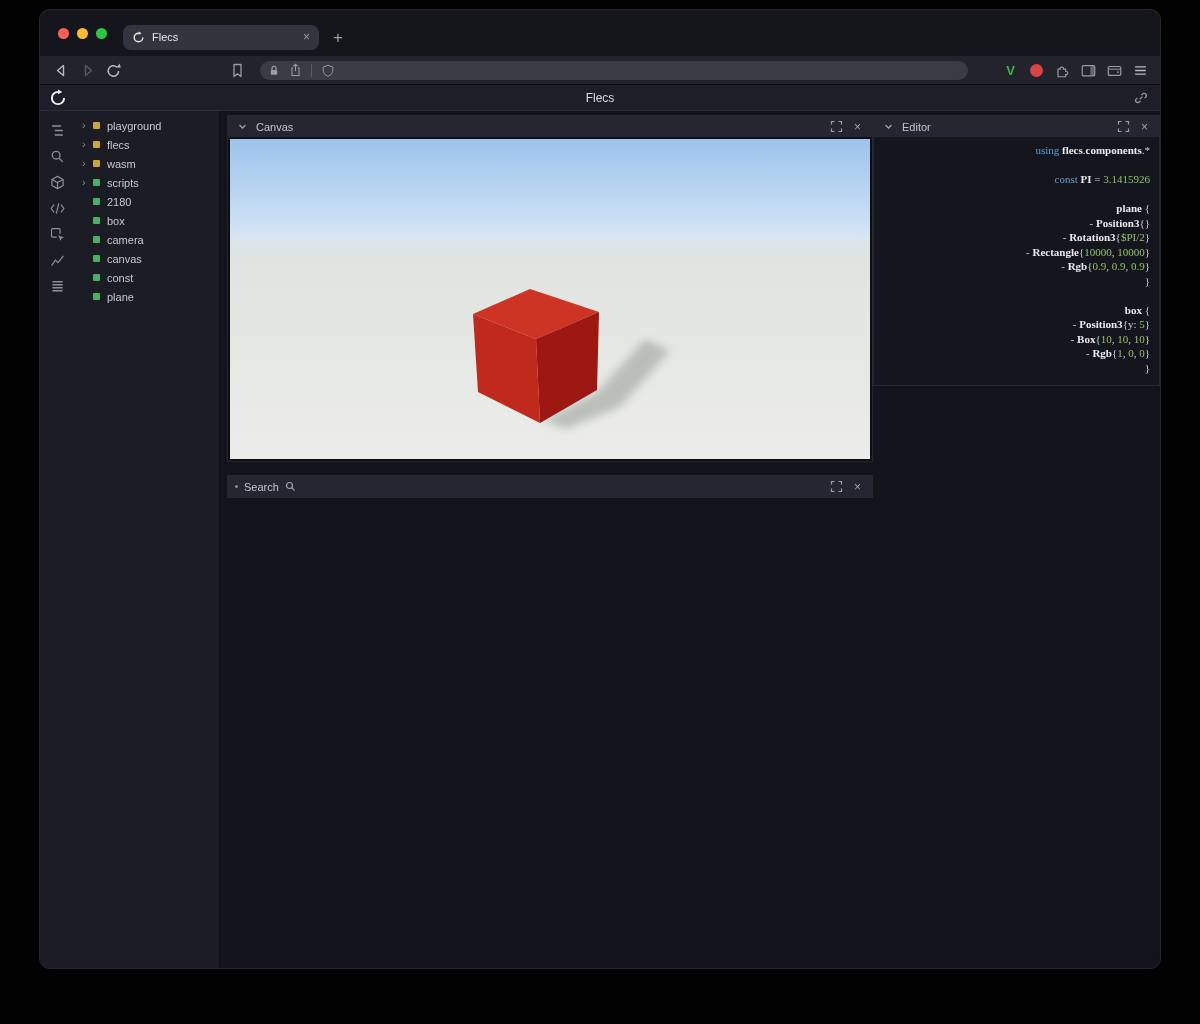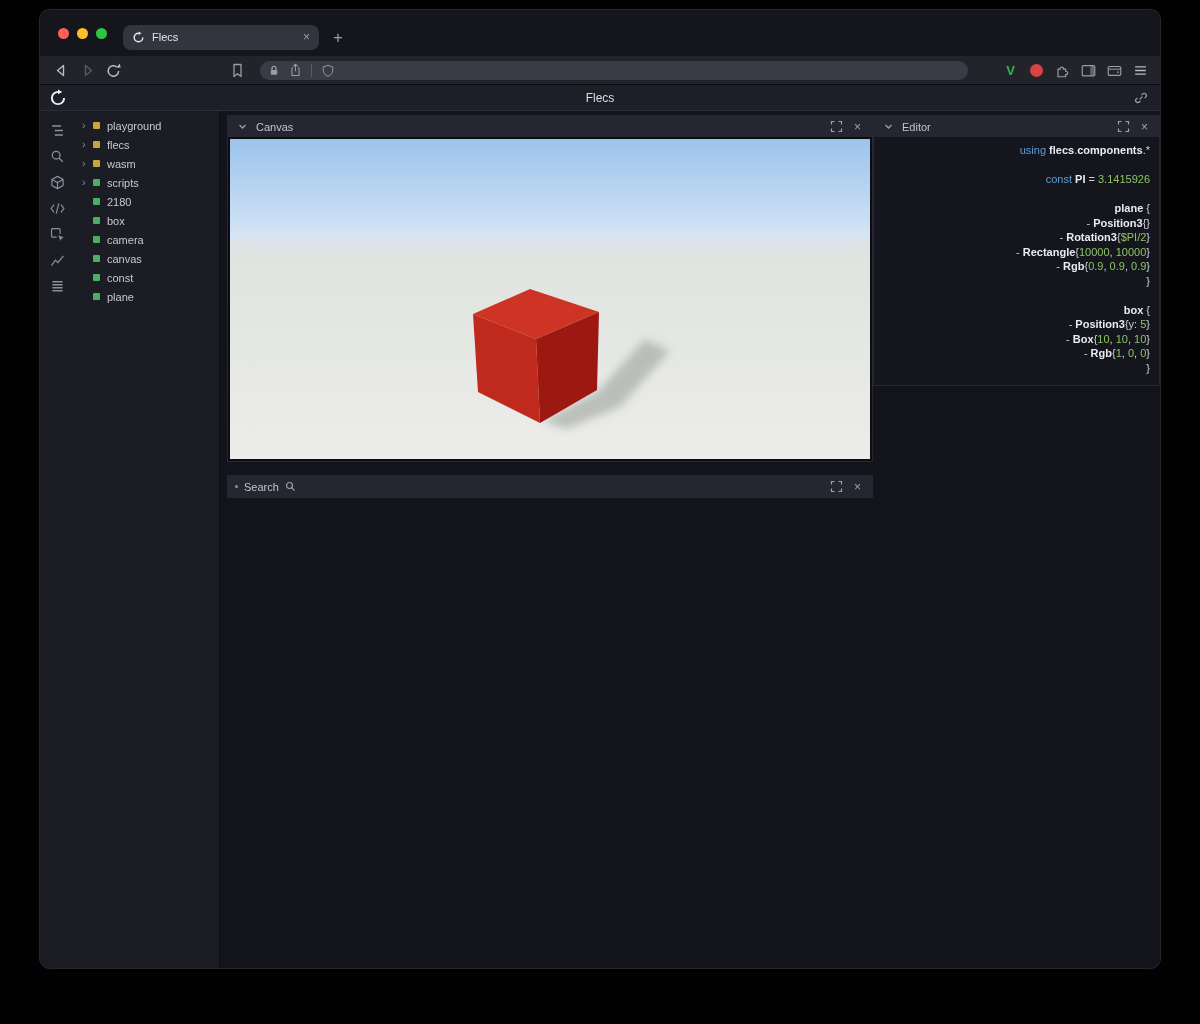--- a/index.html
+++ b/index.html
@@ -55,21 +55,21 @@
                 font-size:11px;color:#c3c4cd;}
   .panel-header .spacer{flex:1;}
   .ph-btn{width:15px;height:15px;display:flex;align-items:center;justify-content:center;color:#9fa0aa;}
   .ph-close{font-size:12px;color:#9fa0aa;}
   .canvas-panel{left:6px;top:4px;width:646px;}
   .canvas-content{padding:2px;background:#0c0d12;}
   .canvas-content svg{display:block;}
   .search-panel{left:6px;top:364px;width:646px;}
   .search-dot{width:3px;height:3px;background:#8b8c96;border-radius:50%;}
   .editor-panel{left:652px;top:4px;width:287px;background:#15161d;text-align:right;}
-  .editor-code{padding:6px 9px 10px;font-family:Liberation Sans, sans-serif;font-size:11px;
+  .editor-code{padding:6px 9px 10px;font-family:Liberation Serif, serif;font-size:11px;
                line-height:14.5px;white-space:pre;color:#cfd0d6;}
   .code-line{min-height:14.5px;}
   .tok-kw{color:#5b9fd6;}
   .tok-id{color:#eaebf0;font-weight:bold;}
   .tok-pl{color:#cfd0d6;}
   .tok-num{color:#8bc564;}
   svg.ic{display:block;}
 </style>
 </head>
 <body>

